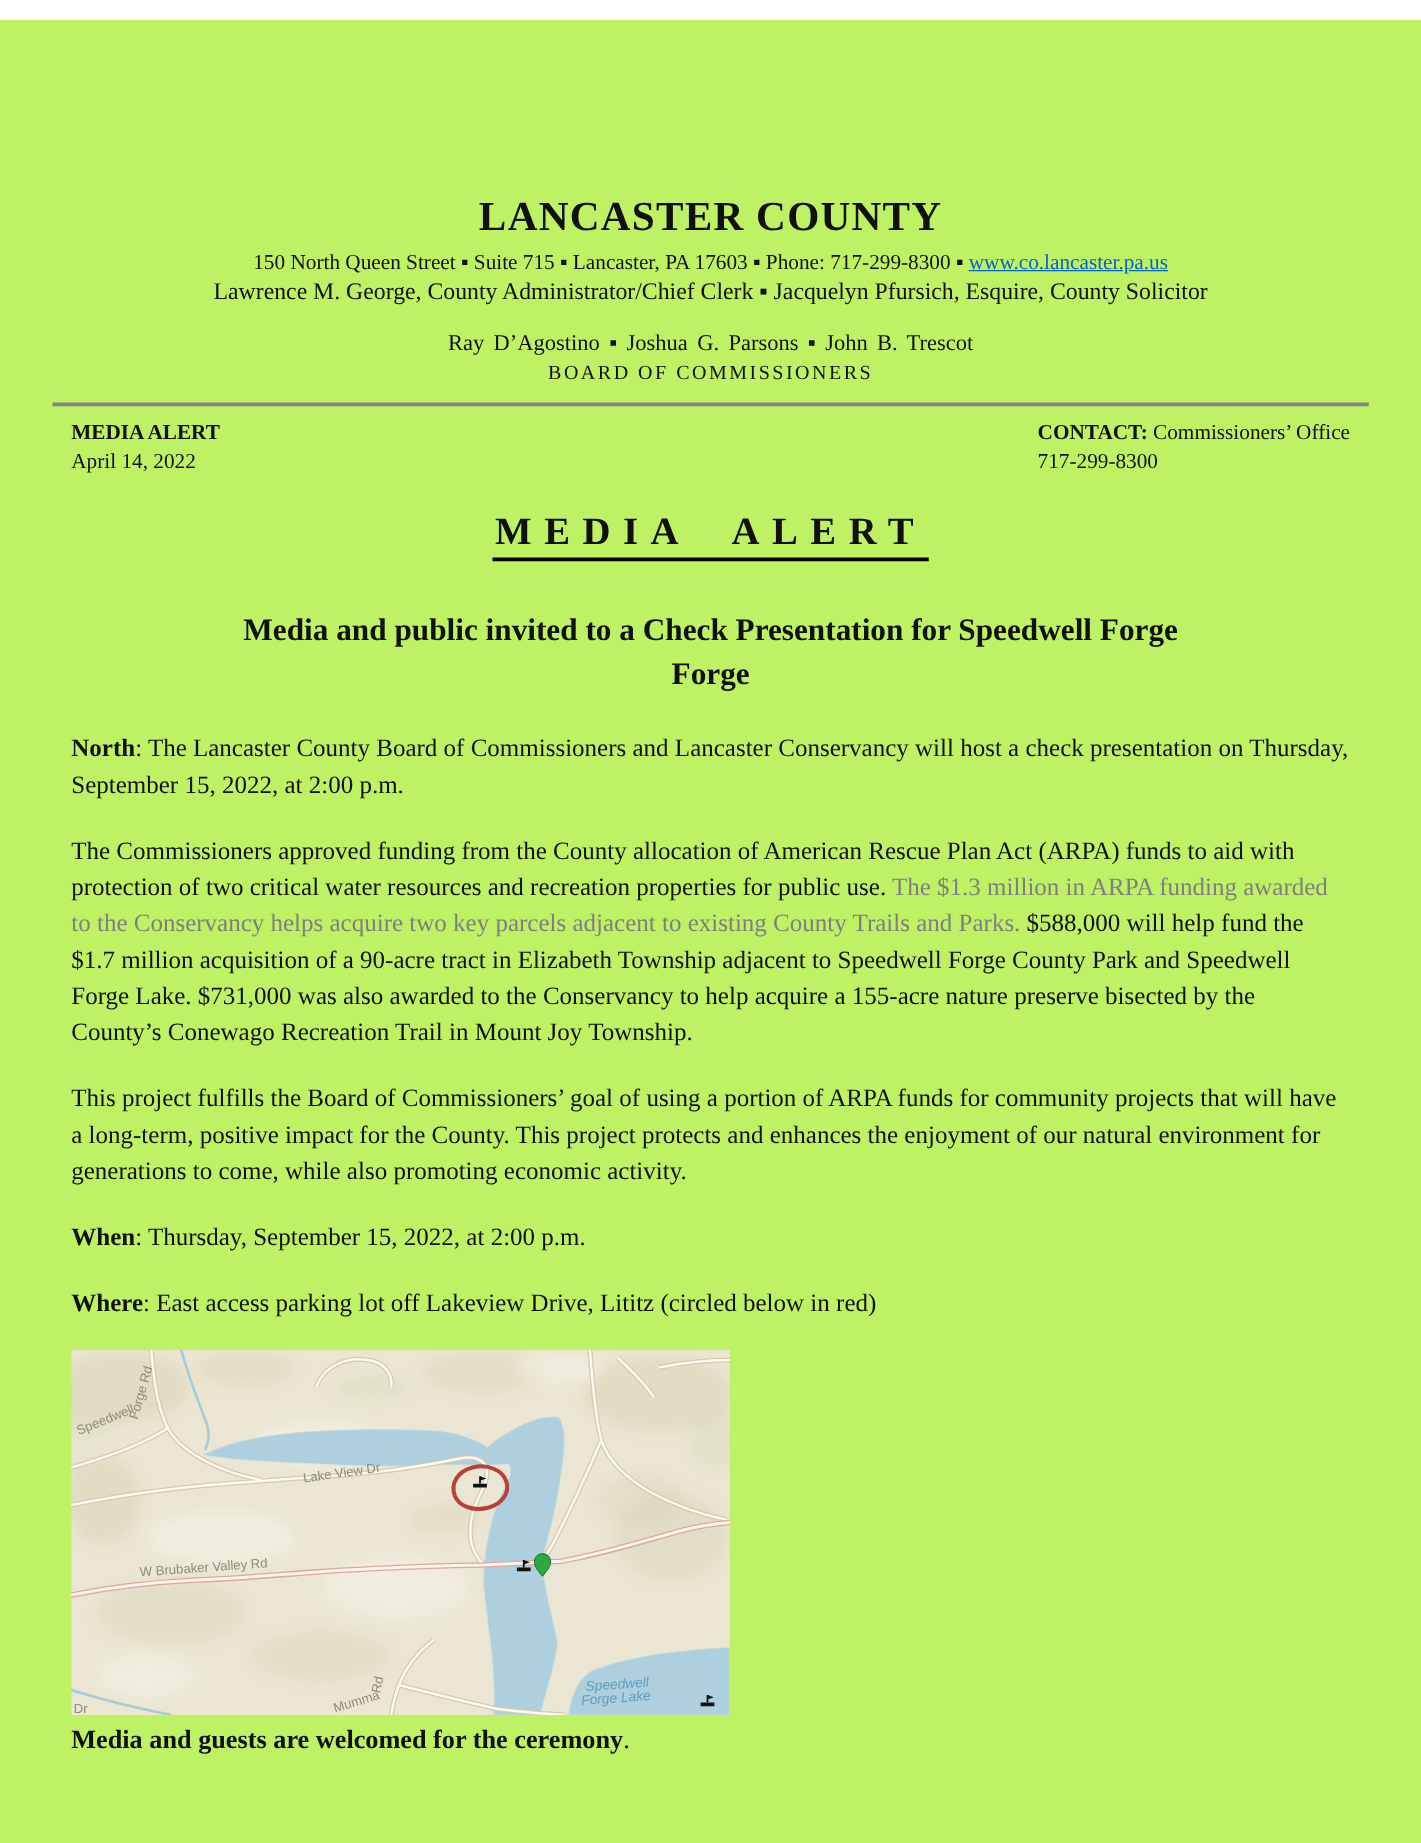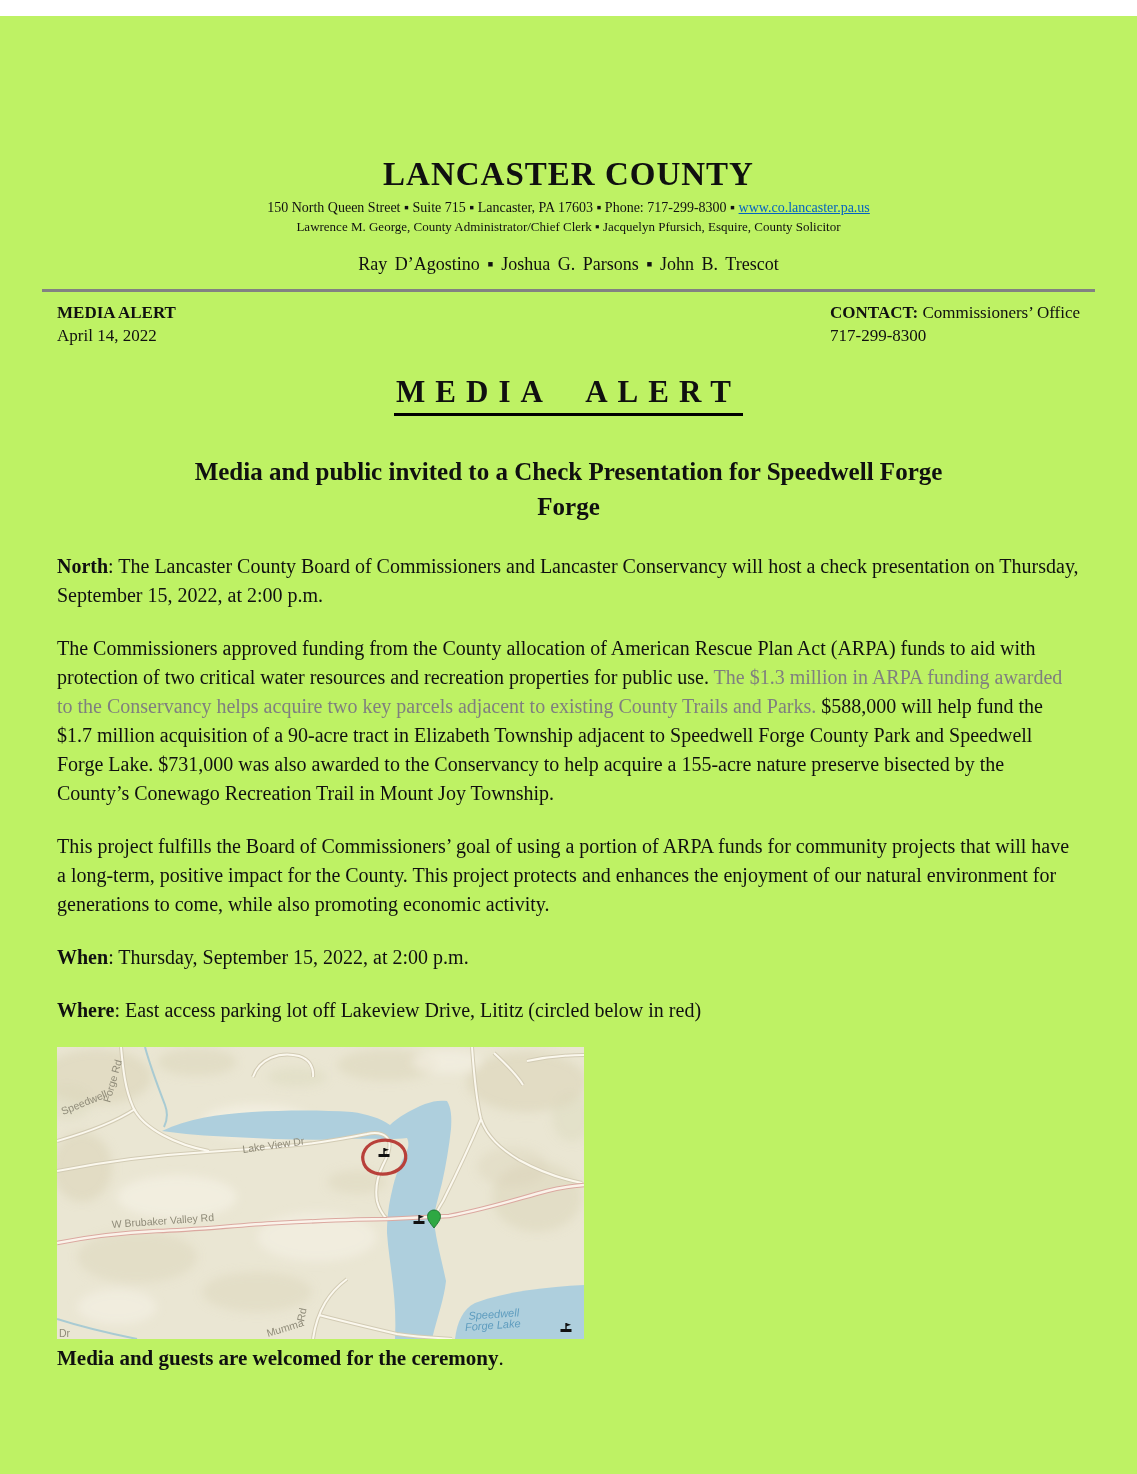--- a/index.html
+++ b/index.html
@@ -5,23 +5,23 @@
   * { margin:0; padding:0; box-sizing:border-box; }
   html,body { background:#ffffff; }
   .page {
     width:1137px; height:1474px; margin:16px auto; background:#bef264;
     padding:140px 57px 20px; box-sizing:border-box;
     font-family:"Liberation Serif", serif; color:#101010; overflow:hidden;
   }
   .letterhead { text-align:center; }
   .org-name { font-size:33px; font-weight:bold; letter-spacing:1px; }
   .office-name { font-size:21px; font-weight:bold; margin-top:3px; }
-  .addr-line { font-size:14px; margin-top:7px; }
+  .addr-line { font-size:17px; margin-top:7px; }
   .addr-line a { color:#0563C1; text-decoration:underline; }
-  .admins-line { font-size:13px; margin-top:3px; }
+  .admins-line { font-size:19px; margin-top:3px; }
   .commissioners-line { font-size:18px; font-weight:normal; margin-top:19px; word-spacing:3px; }
   .board-line { font-size:16px; margin-top:5px; letter-spacing:2px; }
   .rule { border:0; height:3px; background:#828282; margin:14px -15px 0; }
   .meta-row { display:flex; justify-content:space-between; margin-top:9px; font-size:17px; line-height:1.38; }
   .meta-left .bold, .meta-right .bold { font-weight:bold; }
   .meta-right { text-align:left; }
   .big-alert { text-align:center; margin-top:26px; }
   .big-alert span {
     display:inline-block; font-size:31px; font-weight:bold;
     letter-spacing:10px; word-spacing:18px;
@@ -41,20 +41,21 @@
 </head>
 <body>
 
 <div class="page">
 
   <header class="letterhead">
     <div class="org-name">LANCASTER COUNTY</div>
     <div class="addr-line"><span>150 North Queen Street ▪ Suite 715 ▪ Lancaster, PA 17603 ▪ Phone: 717-299-8300 ▪ </span><a href="#">www.co.lancaster.pa.us</a></div>
     <div class="admins-line">Lawrence M. George, County Administrator/Chief Clerk ▪ Jacquelyn Pfursich, Esquire, County Solicitor</div>
     <div class="commissioners-line">Ray D’Agostino ▪ Joshua G. Parsons ▪ John B. Trescot</div>
+    <div class="board-line">BOARD OF COMMISSIONERS</div>
   </header>
 
   <hr class="rule">
 
   <div class="meta-row">
     <div class="meta-left">
       <div class="bold">MEDIA ALERT</div>
       <div>April 14, 2022</div>
     </div>
     <div class="meta-right">

